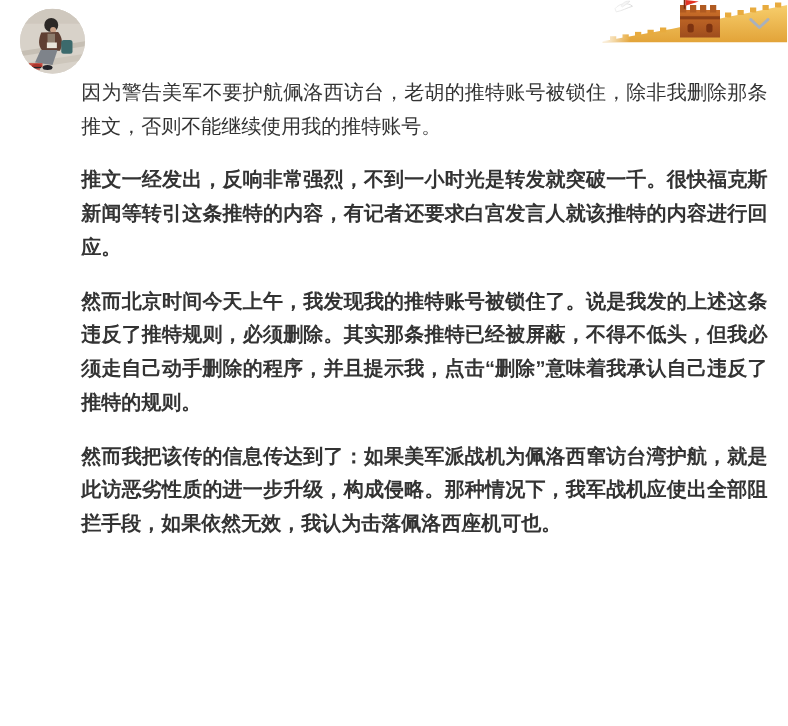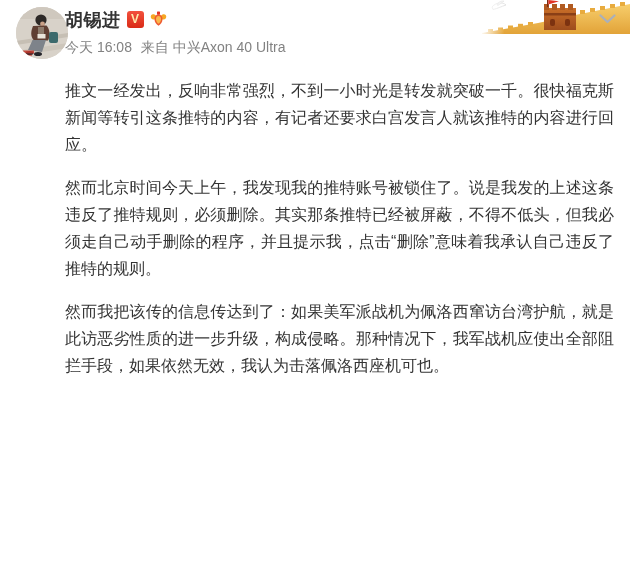--- a/index.html
+++ b/index.html
@@ -31,21 +31,21 @@
              color: #ffe9ab; font-size: 12px; font-weight: 800; line-height: 17px;
              display: flex; align-items: center; justify-content: center; }
   .medal { margin-left: 5px; width: 19px; height: 18px; display: flex; align-items: center; }
   .meta { margin-top: 8px; font-size: 14px; color: #828282; white-space: nowrap; }
   .meta .src { margin-left: 5px; }
 
   
   .content { position: absolute; left: 65px; top: 61px; width: 549px;
              font-size: 16px; line-height: 27px; color: #333; text-align: justify; }
   .content p { margin: 0; }
-  .content p.gap { margin-top: 16px; }
+  .content p.gap { margin-top: 16px; font-weight: bold; }
 </style>
 </head>
 <body>
 
 <div class="page">
 
   <svg class="deco" viewBox="0 0 150 34" xmlns="http://www.w3.org/2000/svg">
     <defs>
       <linearGradient id="wallg" x1="0" y1="0" x2="0" y2="1">
         <stop offset="0" stop-color="#f7ce6c"></stop>
@@ -119,41 +119,23 @@
       <path d="M16.5,33 L30,33 L26,45 L12,43 Z" fill="#7e838a"></path>
       <ellipse cx="13.5" cy="46" rx="4" ry="2" fill="#24242a"></ellipse>
       <ellipse cx="22" cy="47" rx="4" ry="2" fill="#24242a"></ellipse>
       <rect x="33" y="25" width="9" height="11" rx="2" fill="#3c6a6c"></rect>
 
       <rect x="7" y="43.5" width="11" height="3" fill="#c4372c" opacity="0.85"></rect>
       <rect x="9" y="47.5" width="7" height="1.6" fill="#c4372c" opacity="0.6"></rect>
     </svg>
   </div>
 
-  <div class="header">
-    <div class="name-row">
-      <span class="username">胡锡进</span>
-      <span class="v-badge">V</span>
-      <span class="medal">
-        <svg width="19" height="18" viewBox="0 0 19 18" xmlns="http://www.w3.org/2000/svg">
-          <path d="M2,7 C1,4.5 3,2.5 5.5,3.5 C7,4.2 8,5.5 8.5,7.5 C6,9 3.5,9 2,7 Z" fill="#f6a623"></path>
-          <path d="M17,7 C18,4.5 16,2.5 13.5,3.5 C12,4.2 11,5.5 10.5,7.5 C13,9 15.5,9 17,7 Z" fill="#f6a623"></path>
-          <path d="M9.5,3.5 C12,3.5 13.5,5.5 13.5,8 C13.5,11 11.8,13.5 9.5,14.8 C7.2,13.5 5.5,11 5.5,8 C5.5,5.5 7,3.5 9.5,3.5 Z" fill="#ee5a2f"></path>
-          <path d="M9.5,5 C11,5 12,6.3 12,8 C12,10 11,11.8 9.5,12.8 C8,11.8 7,10 7,8 C7,6.3 8,5 9.5,5 Z" fill="#f9b84c"></path>
-          <rect x="8" y="0.5" width="3" height="3.2" fill="#e23325" rx="0.6"></rect>
-        </svg>
-      </span>
-    </div>
-    <div class="meta">
-      <span class="time">今天 16:08</span>
-      <span class="src">来自 中兴Axon 40 Ultra</span>
-    </div>
-  </div>
 
   <div class="content">
+    <p>因为警告美军不要护航佩洛西访台，老胡的推特账号被锁住，除非我删除那条推文，否则不能继续使用我的推特账号。</p>
     <p class="gap">推文一经发出，反响非常强烈，不到一小时光是转发就突破一千。很快福克斯新闻等转引这条推特的内容，有记者还要求白宫发言人就该推特的内容进行回应。</p>
     <p class="gap">然而北京时间今天上午，我发现我的推特账号被锁住了。说是我发的上述这条违反了推特规则，必须删除。其实那条推特已经被屏蔽，不得不低头，但我必须走自己动手删除的程序，并且提示我，点击“删除”意味着我承认自己违反了推特的规则。</p>
     <p class="gap">
       <span>然而我把该传的信息传达到了：如果美军派战机为佩洛西窜访台湾护航，就是此访恶劣性质的进一步升级，构成侵略。那种情况下，我军战机应使出全部阻拦手段，如果依然无效，我认为击落佩洛西座机可也。</span>
     </p>
   </div>
 
 </div>
 
 </body></html>

